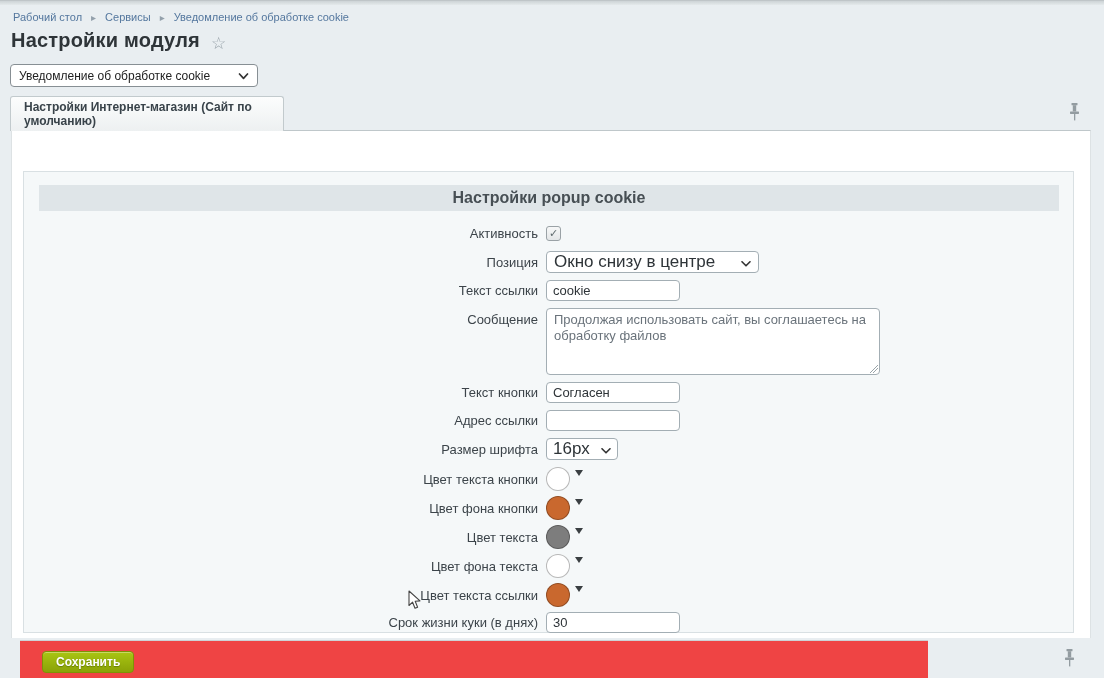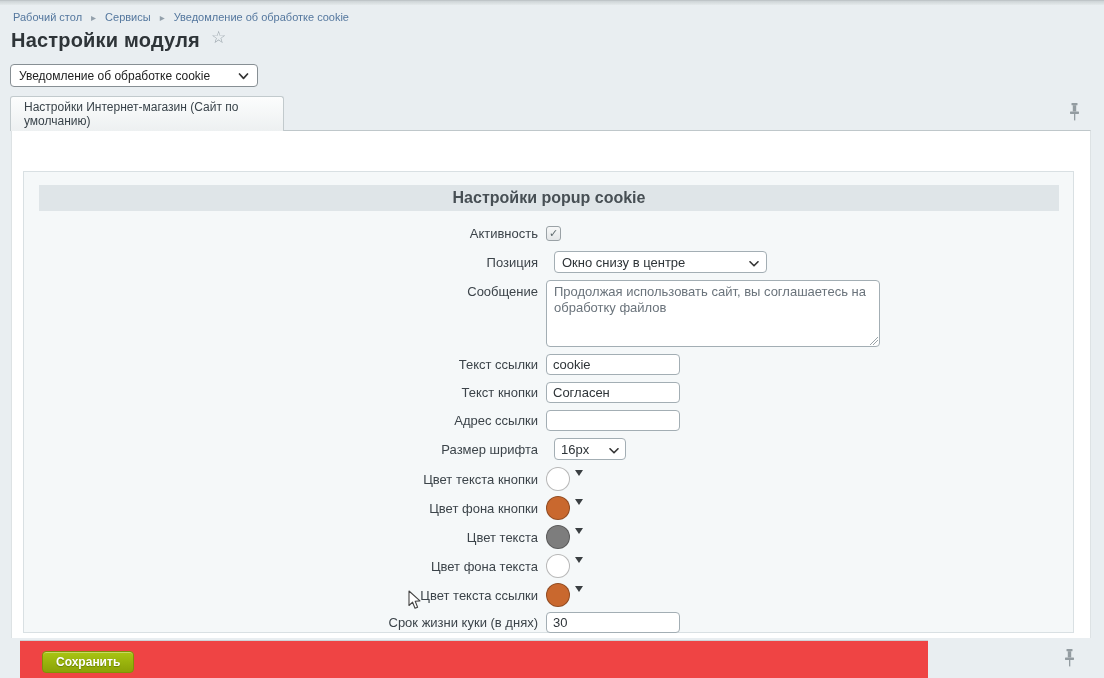--- a/index.html
+++ b/index.html
@@ -16,40 +16,40 @@
     border-top:1px solid #bfc5c8;
   }
   
   .breadcrumb {
     position:absolute; left:13px; top:11px;
     font-size:11px; color:#54779e; display:flex; align-items:center;
   }
   .breadcrumb .crumb { color:#54779e; cursor:pointer; }
   .breadcrumb .sep { color:#93a0ab; margin:0 9px; font-size:10px; }
   
-  .page-title-row { position:absolute; left:11px; top:29px; display:flex; align-items:flex-start; }
+  .page-title-row { position:absolute; left:11px; top:29px; display:flex; align-items:flex-end; }
   .page-title { font-size:20px; font-weight:bold; color:#2e3438; letter-spacing:0.2px; }
   .fav-star { margin-left:11px; font-size:17px; color:#9aa4ab; line-height:1; }
   
   .module-select {
     position:absolute; left:10px; top:64px; width:248px; height:23px;
     background:#fff; border:1px solid #878f94; border-radius:4px;
     display:flex; align-items:center; padding:0 8px;
     font-size:12px; color:#222; cursor:pointer;
   }
   .module-select .sel-text { flex:1; white-space:nowrap; overflow:hidden; }
   .chev { flex:0 0 auto; }
   
   .tab {
     position:absolute; left:10px; top:96px; height:35px; width:274px;
     background:linear-gradient(#fcfdfd,#edf0f1);
     border:1px solid #c2cacd; border-bottom:none;
     border-radius:3px 3px 0 0;
     display:flex; align-items:center; padding:0 13px;
-    font-size:12px; font-weight:normal; color:#39434a;
+    font-size:12px; font-weight:bold; color:#39434a;
     z-index:3; cursor:pointer;
   }
   .pin-top { position:absolute; left:1068px; top:103px; z-index:4; cursor:pointer; }
   .pin-bottom { position:absolute; left:1063px; top:649px; z-index:6; cursor:pointer; }
   
   .main-box {
     position:absolute; left:11px; top:130px; width:1080px; height:508px;
     background:#fff;
     border-top:1px solid #bfc7ca;
     border-left:1px solid #dde2e4; border-right:1px solid #dde2e4;
@@ -79,21 +79,21 @@
   .f-control { display:flex; align-items:center; }
   .checkbox {
     width:15px; height:15px; border:1px solid #9aa2a6; border-radius:3px;
     background:linear-gradient(#f7f8f8,#e3e6e7);
     display:flex; align-items:center; justify-content:center;
     font-size:11px; color:#5f6a6d; cursor:pointer;
   }
   .select-box {
     height:22px; background:#fff; border:1px solid #a3aeb4; border-radius:4px;
     display:flex; align-items:center; padding:0 7px;
-    font-size:13px; color:#2e3438; cursor:pointer;margin-left:8px;
+    font-size:17px; color:#2e3438; cursor:pointer;
   }
   .select-wide { width:213px; }
   .select-compact { width:72px; padding:0 6px; }
   .select-box .sel-text { flex:1; white-space:nowrap; overflow:hidden; }
   .text-input {
     width:134px; height:21px; background:#fff; border:1px solid #a3aeb4;
     border-radius:4px; font-size:13px; color:#2e3438; padding:0 6px;
     display:flex; align-items:center; cursor:text;
   }
   .textarea {
@@ -191,32 +191,32 @@
           <span class="f-label">Позиция</span>
           <span class="f-control">
             <span class="select-box select-wide">
               <span class="sel-text">Окно снизу в центре</span>
               <span class="chev"><svg width="10" height="6" viewBox="0 0 10 6">
                   <path d="M1 0.8 L5 4.8 L9 0.8" stroke="#333" stroke-width="1.6" fill="none" stroke-linecap="round" stroke-linejoin="round"></path>
                 </svg></span>
             </span>
           </span>
         </div>
+        <div class="row row-text">
+          <span class="f-label">Текст ссылки</span>
+          <span class="f-control">
+            <span class="text-input">
+              <span>cookie</span>
+            </span>
+          </span>
+        </div>
         <div class="row row-textarea">
           <span class="f-label">Сообщение</span>
           <span class="f-control">
             <span class="textarea"><span>Продолжая использовать сайт, вы соглашаетесь на обработку файлов</span><span class="resize-grip"></span></span>
-          </span>
-        </div>
-        <div class="row row-text">
-          <span class="f-label">Текст ссылки</span>
-          <span class="f-control">
-            <span class="text-input">
-              <span>cookie</span>
-            </span>
           </span>
         </div>
         <div class="row row-text">
           <span class="f-label">Текст кнопки</span>
           <span class="f-control">
             <span class="text-input">
               <span>Согласен</span>
             </span>
           </span>
         </div>

